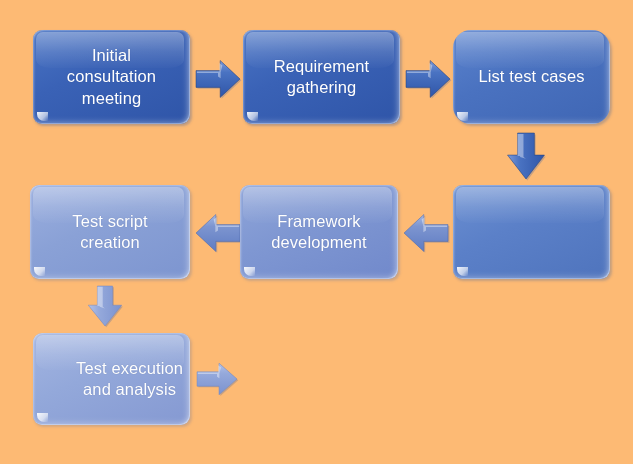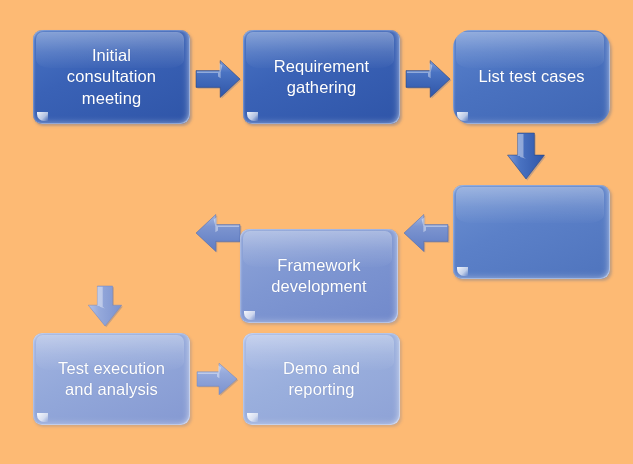--- a/index.html
+++ b/index.html
@@ -80,23 +80,23 @@
     height: 9px;
     background: linear-gradient(135deg, rgba(255,255,255,.92) 0%, rgba(255,255,255,.62) 60%, rgba(255,255,255,0) 100%);
     border-radius: 0 0 0 7px;
     pointer-events: none;
   }
 
   
   .shade-1 { background: linear-gradient(155deg, #4a74c4 0%, #3a62b6 40%, #2f55a8 100%); box-shadow: 1.5px 2px 2.5px rgba(70,95,150,.34); }
   .shade-2 { background: linear-gradient(155deg, #5c84ce 0%, #4a72c0 42%, #3f66b4 100%); box-shadow: 1.5px 2px 2.5px rgba(70,95,150,.32); border-radius: 18px; }
   .shade-3 { background: linear-gradient(155deg, #6c90d2 0%, #5b80c8 42%, #4f74bd 100%); box-shadow: 1.5px 2px 2.5px rgba(70,95,150,.30); }
-  .shade-4 { background: linear-gradient(155deg, #8fa5d9 0%, #7f97d2 42%, #7189cb 100%); box-shadow: 1.5px 2px 2.5px rgba(90,110,160,.28); margin-top: 44px; }
+  .shade-4 { background: linear-gradient(155deg, #8fa5d9 0%, #7f97d2 42%, #7189cb 100%); box-shadow: 1.5px 2px 2.5px rgba(90,110,160,.28); }
   .shade-5 { background: linear-gradient(155deg, #9bafdf 0%, #8aa1d6 42%, #7d95d0 100%); box-shadow: 1.5px 2px 2.5px rgba(90,110,160,.26); }
-  .shade-6 { background: linear-gradient(155deg, #a3b5e1 0%, #93a8da 42%, #8599d2 100%); box-shadow: 1.5px 2px 2.5px rgba(90,110,160,.24); }
+  .shade-6 { background: linear-gradient(155deg, #a3b5e1 0%, #93a8da 42%, #8599d2 100%); box-shadow: 1.5px 2px 2.5px rgba(90,110,160,.24); justify-content: flex-end; }
   .shade-7 { background: linear-gradient(155deg, #aabbe5 0%, #9aafdd 42%, #8ea2d6 100%); box-shadow: 1.5px 2px 2.5px rgba(90,110,160,.22); }
 
   
   .arrow {
     position: absolute;
     display: block;
   }
   .arrow svg { display: block; width: 100%; height: 100%; overflow: visible; }
 </style>
 </head>
@@ -210,31 +210,31 @@
     </div>
     <div class="node shade-1" style="left: 243px; top: 30px; width: 157px; height: 94px;">
       <span class="label">Requirement
 gathering</span>
       <span class="notch"></span>
     </div>
     <div class="node shade-2" style="left: 453px; top: 30px; width: 157px; height: 94px;">
       <span class="label">List test cases</span>
       <span class="notch"></span>
     </div>
+    <div class="node shade-5" style="left: 30px; top: 185px; width: 160px; height: 94px;">
+      <span class="label">Test script
+creation</span>
+      <span class="notch"></span>
+    </div>
     <div class="node shade-4" style="left: 240px; top: 185px; width: 158px; height: 94px;">
       <span class="label">Framework
 development</span>
       <span class="notch"></span>
     </div>
     <div class="node shade-3" style="left: 453px; top: 185px; width: 157px; height: 94px;">
       <span class="notch"></span>
     </div>
     <div class="node shade-6" style="left: 33px; top: 333px; width: 157px; height: 92px;">
       <span class="label">Test execution
 and analysis</span>
       <span class="notch"></span>
     </div>
-    <div class="node shade-7" style="left: 243px; top: 333px; width: 157px; height: 92px;">
-      <span class="label">Demo and
-reporting</span>
-      <span class="notch"></span>
-    </div>
   </div>
 
 </body></html>

